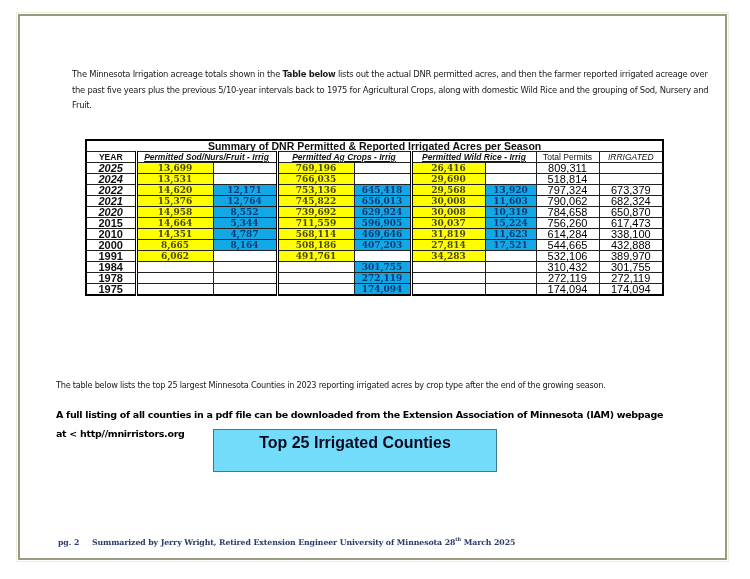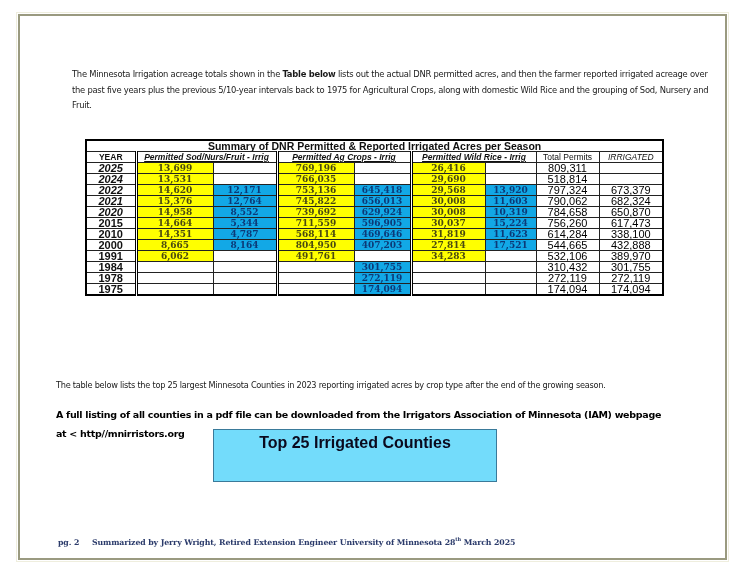--- a/index.html
+++ b/index.html
@@ -16,21 +16,21 @@
   .yr { font-weight:bold; font-size:11px !important; }
   .yr.it { font-style:italic; text-decoration:underline; }
   .y { background:#ffff00; font-family:"DejaVu Serif", serif; font-weight:bold; color:#4a4a10; font-size:9px !important; }
   .b { background:#12a8e6; font-family:"DejaVu Serif", serif; font-weight:bold; color:#0c3a78; font-size:9px !important; }
   .w { background:#fff; }
   .tot { font-size:11px !important; font-weight:normal; color:#000; }
   .irr { font-size:11px !important; text-decoration:underline; color:#000; }
   .sep { border-left:3px double #000 !important; }
   .para2 { position:absolute; left:56px; top:380px; font-family:"DejaVu Sans", sans-serif; font-size:8.2px; letter-spacing:-0.25px; color:#1a1a1a; }
   .para3 { position:absolute; left:56px; top:405px; width:680px; font-family:"DejaVu Sans", sans-serif; font-weight:bold; font-size:9.5px; line-height:19px; letter-spacing:-0.3px; color:#000; }
-  .top25 { position:absolute; left:213px; top:429px; width:284px; height:53px; background:#73dcfb; border:1px solid #3a7a9a; box-sizing:border-box; text-align:center; font-weight:bold; font-size:16px; line-height:26px; color:#0a0a1e; }
+  .top25 { position:absolute; left:213px; top:429px; width:284px; height:43px; background:#73dcfb; border:1px solid #3a7a9a; box-sizing:border-box; text-align:center; font-weight:bold; font-size:16px; line-height:26px; color:#0a0a1e; }
   .footer { position:absolute; left:58px; top:536px; font-family:"DejaVu Serif", serif; font-weight:bold; font-size:7.8px; color:#2a3a6a; letter-spacing:-0.1px; white-space:nowrap; }
   .footer sup { font-size:5px; }
   .footer .pg { margin-right:10px; }
 </style>
 </head>
 <body>
 
 <div class="frame"></div>
 
 <p class="intro" style="margin:0;">
@@ -137,21 +137,21 @@
         <td class="b">469,646</td>
         <td class="y sep">31,819</td>
         <td class="b">11,623</td>
         <td class="tot">614,284</td>
         <td class="irr">338,100</td>
       </tr>
       <tr>
         <td class="yr">2000</td>
         <td class="y sep">8,665</td>
         <td class="b">8,164</td>
-        <td class="y sep">804,950</td>
+        <td class="y sep">508,186</td>
         <td class="b">407,203</td>
         <td class="y sep">27,814</td>
         <td class="b">17,521</td>
         <td class="tot">544,665</td>
         <td class="irr">432,888</td>
       </tr>
       <tr>
         <td class="yr">1991</td>
         <td class="y sep">6,062</td>
         <td class="w"></td>
@@ -194,21 +194,21 @@
         <td class="w"></td>
         <td class="tot">174,094</td>
         <td class="irr">174,094</td>
       </tr>
     </tbody>
 </table>
 
 <div class="para2">The table below lists the top 25 largest Minnesota Counties in 2023 reporting irrigated acres by crop type after the end of the growing season.</div>
 
 <div class="para3">
-  <div>A full listing of all counties in a  pdf file can be downloaded from the Irrigators Association of Minnesota (IAM) webpage</div>
+  <div>A full listing of all counties in a  pdf file can be downloaded from the Extension Association of Minnesota (IAM) webpage</div>
   <div>at &lt; http//mnirristors.org</div>
 </div>
 
 <div class="top25">Top 25 Irrigated Counties</div>
 
 <div class="footer">
   <span class="pg">pg. 2</span>
   <span>Summarized by Jerry Wright, Retired Extension Engineer  University of Minnesota  28</span><sup>th</sup><span> March 2025</span>
 </div>
 

